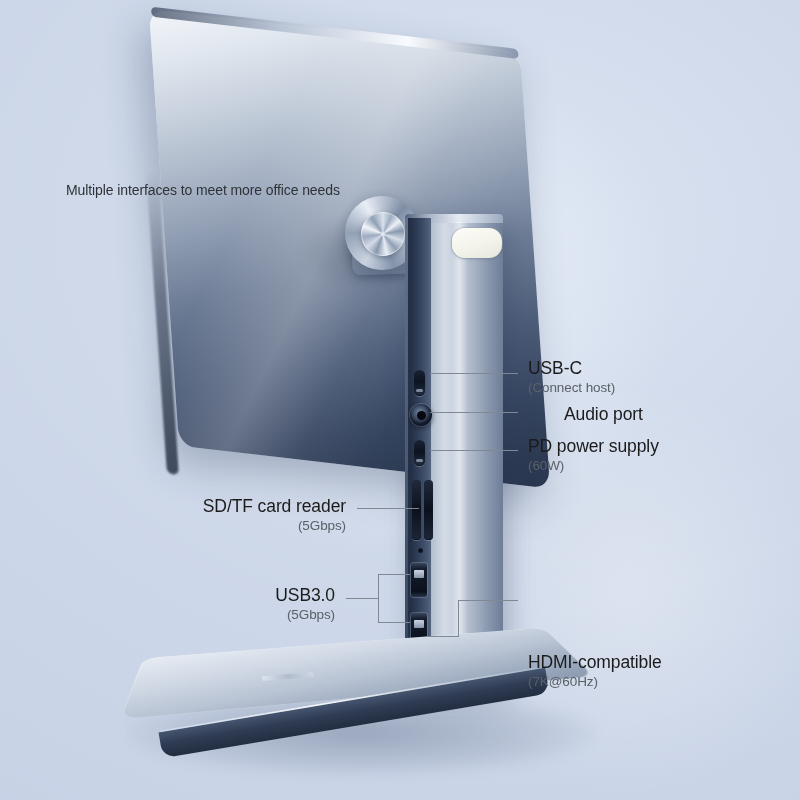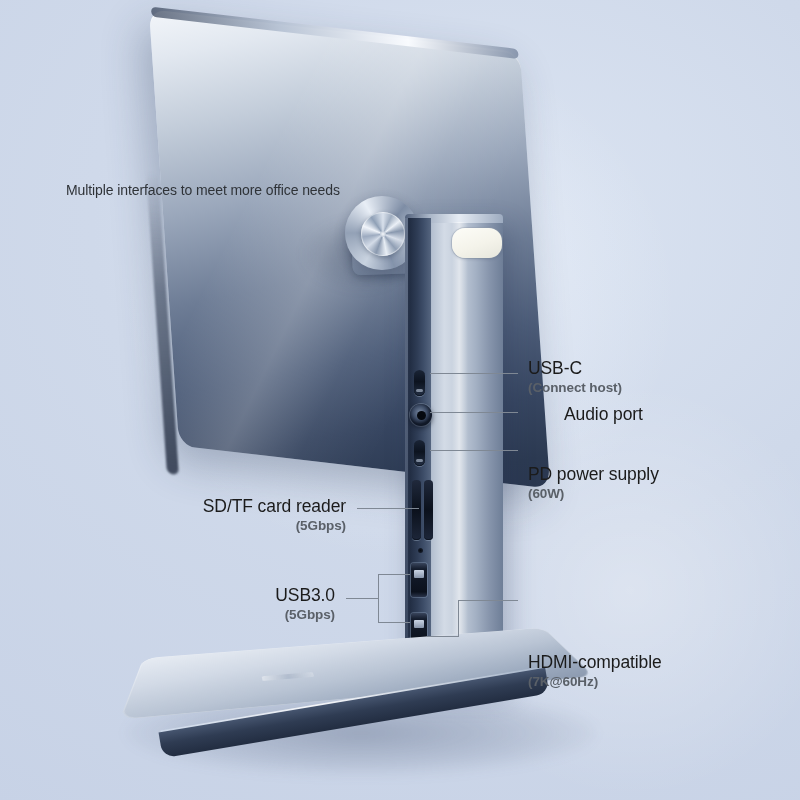--- a/index.html
+++ b/index.html
@@ -329,21 +329,20 @@
     color: #1b1b1b;
     font-size: 17.5px;
     letter-spacing: -0.1px;
     white-space: nowrap;
   }
   .label .sub {
     display: block;
     font-size: 13.5px;
     color: #5a6068;
     margin-top: 1px;
-    font-weight: bold;
   }
   .label.right-align {
     text-align: right;
   }
 </style>
 </head>
 <body>
 
 <div id="stage">
 
@@ -392,21 +391,21 @@
     <span>USB-C</span>
     <span class="sub">(Connect host)</span>
   </div>
 
   <div class="lead" style="left:430px; top:412px; width:88px;"></div>
   <div class="label" style="left:528px; top:404px;margin-left:36px;">
     <span>Audio port</span>
   </div>
 
   <div class="lead" style="left:430px; top:450px; width:88px;"></div>
-  <div class="label" style="left:528px; top:436px;margin-top:28px;">
+  <div class="label" style="left:528px; top:436px;">
     <span>PD power supply</span>
     <span class="sub">(60W)</span>
   </div>
 
   <div class="lead-v" style="left:458px; top:600px; height:36px;"></div>
   <div class="lead" style="left:426px; top:636px; width:33px;"></div>
   <div class="lead" style="left:458px; top:600px; width:60px;"></div>
   <div class="label" style="left:528px; top:652px;">
     <span>HDMI-compatible</span>
     <span class="sub">(7K@60Hz)</span>

